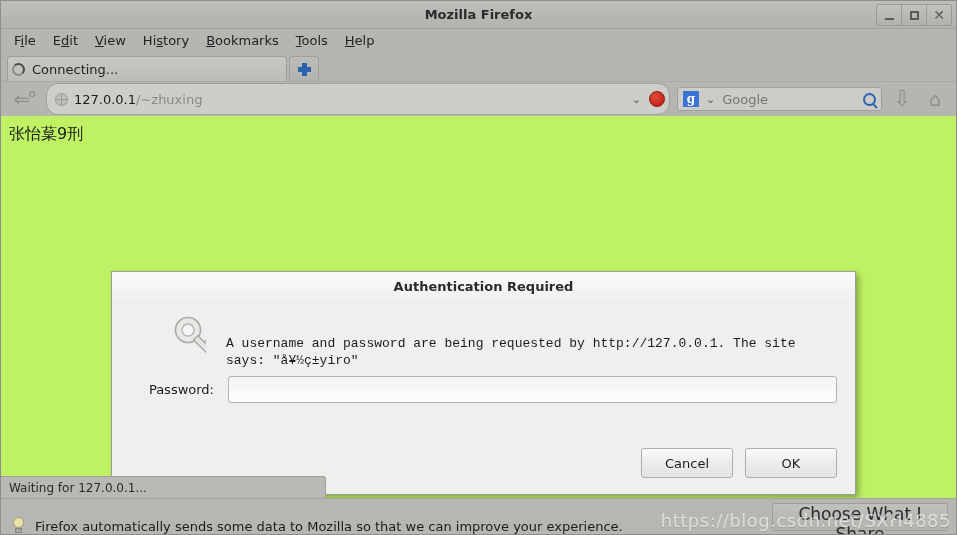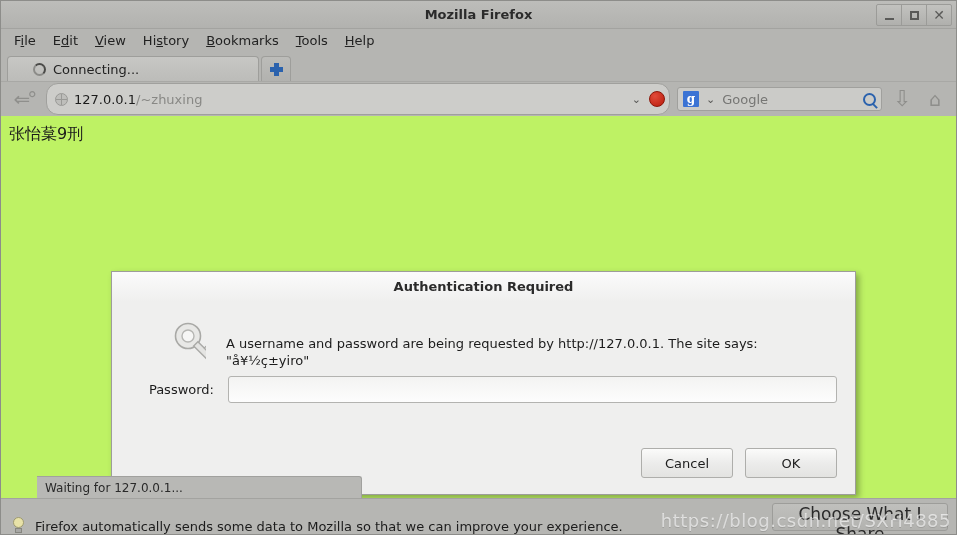--- a/index.html
+++ b/index.html
@@ -61,26 +61,26 @@
   .menu-item u { text-decoration: underline; }
 
   
   .tabstrip {
     height: 28px; flex: 0 0 28px;
     display: flex; align-items: flex-end;
     padding-left: 6px;
     background: #b5b5b2;
   }
   .tab {
-    width: 252px; height: 25px;
+    width: 280px; height: 25px;
     background: linear-gradient(to bottom, #c7c7c4, #bcbcb9);
     border: 1px solid #9e9e9b; border-bottom: none;
     border-radius: 4px 4px 0 0;
     display: flex; align-items: center; gap: 7px;
-    padding: 0 25px;
+    padding: 0 4px;
   }
   .spinner {
     width: 13px; height: 13px; border-radius: 50%;
     border: 2px solid #8b8b88;
     border-top-color: #4a4a48; border-right-color: #4a4a48;
     flex: 0 0 13px;
   }
   .tab-label { font-size: 13px; color: #232323; white-space: nowrap; }
   .newtab {
     width: 30px; height: 25px; margin-left: 2px;
@@ -182,21 +182,21 @@
     border: 1px solid #9d9d9a;
     box-shadow: 3px 3px 6px rgba(0,0,0,0.30);
     display: flex; flex-direction: column;
   }
   .dialog-title {
     height: 30px; line-height: 30px;
     text-align: center; font-size: 13px; font-weight: bold; color: #2b2b2b;
     background: linear-gradient(to bottom, #fbfbfb, #efefee);
   }
   .dialog-body { flex: 1 1 auto; padding: 6px 18px 0 18px; }
-  .msg-row { display: flex; align-items: flex-end; gap: 20px; padding-left: 22px; }
+  .msg-row { display: flex; align-items: center; gap: 20px; padding-left: 22px; font-family: Liberation Mono, monospace; }
   .key-icon { width: 54px; height: 50px; flex: 0 0 54px; position: relative; }
   .dialog-msg { font-size: 13px; color: #1c1c1c; padding-top: 28px; line-height: 1.3; }
   .field-row {
     display: flex; align-items: center; margin-top: 6px; gap: 14px;
   }
   .field-label {
     width: 84px; flex: 0 0 84px; text-align: right;
     font-size: 13px; color: #1c1c1c;
   }
   .field-input {
@@ -220,21 +220,21 @@
     cursor: default;
   }
 
   
   .statusbar {
     position: absolute; left: 0; bottom: 36px;
     width: 325px; height: 22px;
     background: #b8b8b5;
     border: 1px solid #a1a19e; border-left: none; border-bottom: none;
     border-radius: 0 3px 0 0;
-    display: flex; align-items: center; padding-left: 8px; margin-left: 36px;
+    display: flex; align-items: center; padding-left: 8px;
   }
   .status-text { font-size: 12px; color: #2a2a2a; }
 
   .notifbar {
     position: absolute; left: 0; right: 0; bottom: 0;
     height: 36px;
     background: #b6b6b3;
     border-top: 1px solid #a3a3a0;
     display: flex; align-items: flex-end; padding: 0 10px;
   }

